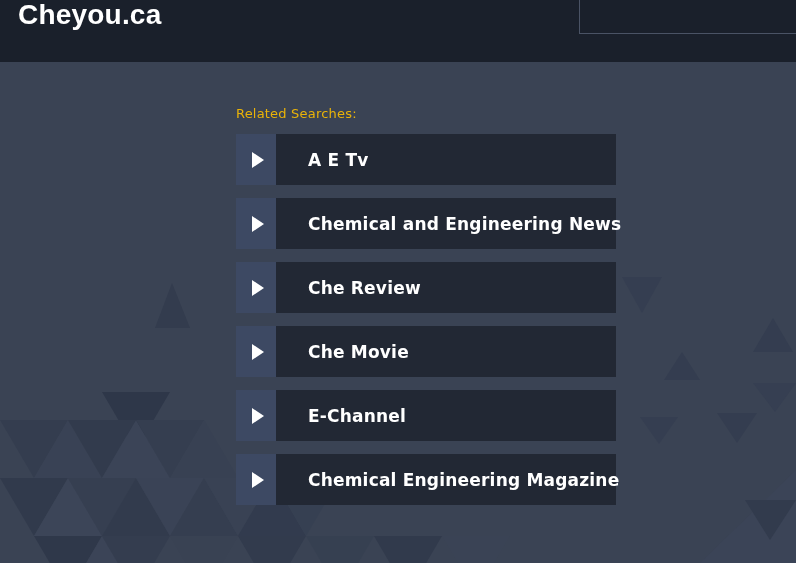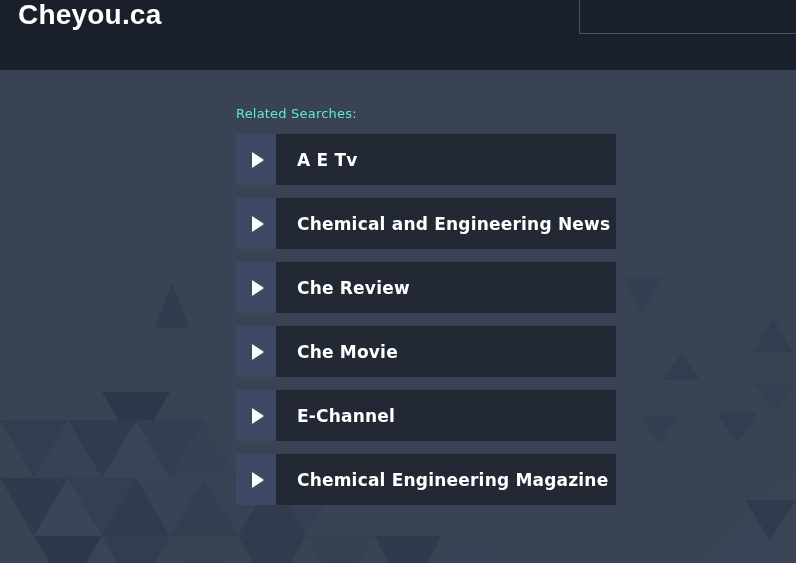--- a/index.html
+++ b/index.html
@@ -11,21 +11,21 @@
     background:#3a4354;
     font-family:"DejaVu Sans","Liberation Sans",sans-serif;
   }
   
   .bg-pattern {
     position:absolute; left:0; top:0; width:796px; height:563px;
     display:block; z-index:0;
   }
   
   .header {
-    position:absolute; left:0; top:0; width:796px; height:70px;
+    position:absolute; left:0; top:0; width:796px; height:62px;
     background:#1a202b; z-index:2;
   }
   .logo {
     position:absolute; left:18px; top:-3px;
     font-family:"Liberation Sans",sans-serif;
     font-size:28px; font-weight:bold; color:#ffffff;
     line-height:36px; letter-spacing:0.2px;
     cursor:pointer;
   }
   .search-box {
@@ -37,21 +37,21 @@
   .search-input {
     width:100%; height:100%;
     background:transparent; border:none; outline:none;
     color:#ffffff; font-size:14px; padding:0 10px;
     font-family:"Liberation Sans",sans-serif;
   }
   
   .main { position:absolute; left:0; top:62px; width:796px; height:501px; z-index:1; }
   .related-label {
     position:absolute; left:236px; top:44px;
-    font-size:13px; color:#5eead4; letter-spacing:0.2px;
+    font-size:13px; color:#eab308; letter-spacing:0.2px;
   }
   .search-list { position:absolute; left:236px; top:72px; width:380px; }
   .search-item {
     display:flex; align-items:stretch;
     width:380px; height:51px; margin-bottom:13px;
     background:#222834; cursor:pointer;
   }
   .arrow-cell {
     width:40px; min-width:40px; height:51px;
     background:#3d4963;
@@ -59,21 +59,21 @@
   }
   .play-triangle {
     width:0; height:0;
     border-left:12px solid #ffffff;
     border-top:8px solid transparent;
     border-bottom:8px solid transparent;
     margin-left:3px;
   }
   .item-label {
     display:flex; align-items:center;
-    padding-left:21px;
+    padding-left:32px;
     font-size:17px; font-weight:700; color:#ffffff;
     letter-spacing:0.2px;
     white-space:nowrap;
   }
 </style>
 </head>
 <body>
 
 <svg class="bg-pattern" viewBox="0 0 796 563" preserveAspectRatio="none" aria-hidden="true">
   <rect x="0" y="0" width="796" height="563" fill="#3a4354"></rect>

